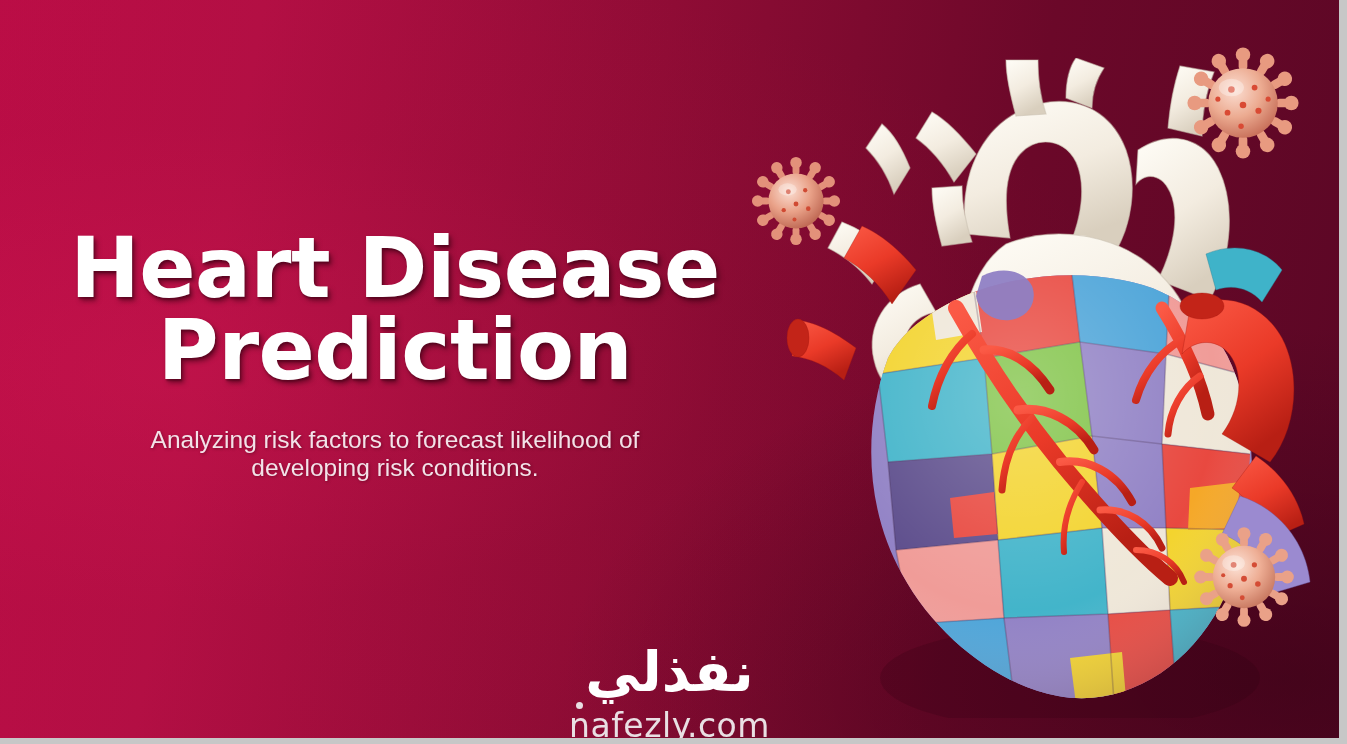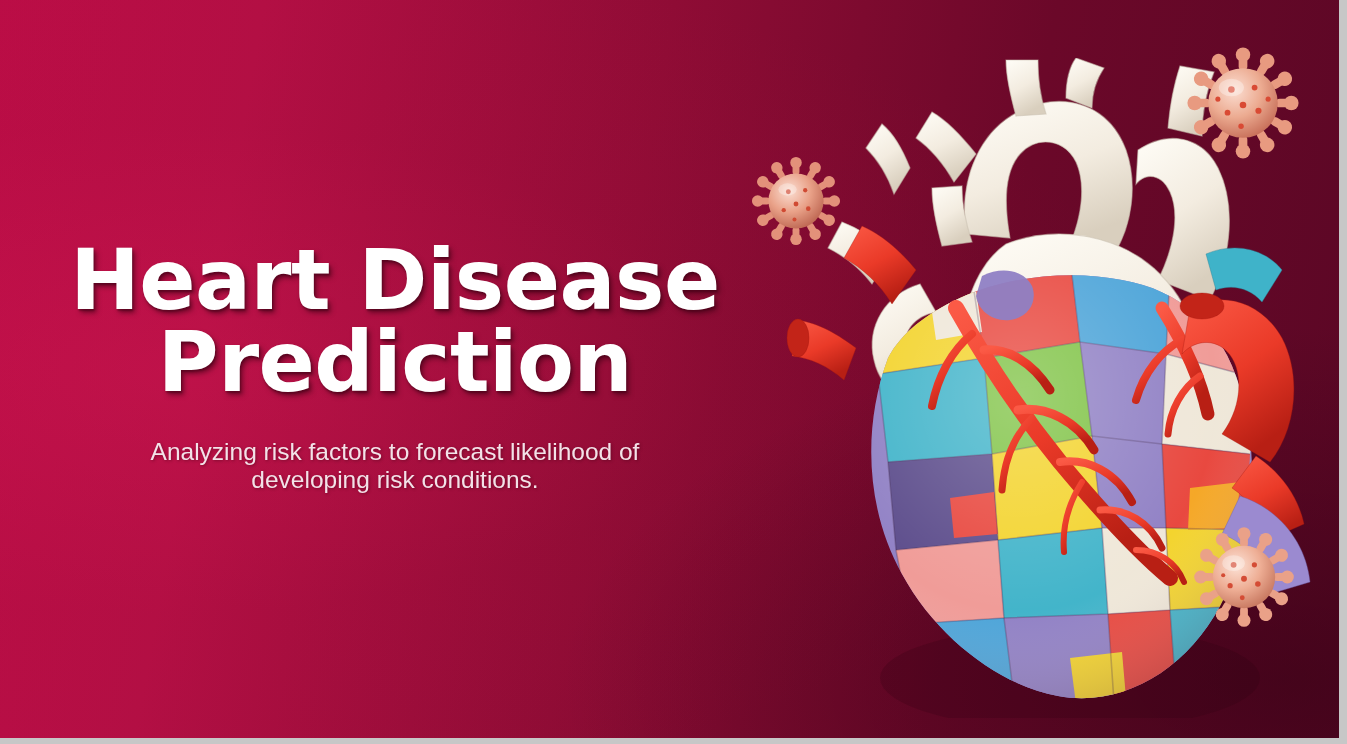--- a/index.html
+++ b/index.html
@@ -48,21 +48,21 @@
     z-index: 6;
   }
   #title {
     font-family: "DejaVu Sans", sans-serif;
     font-weight: bold;
     font-size: 83px;
     line-height: 0.99;
     letter-spacing: -0.5px;
     color: #ffffff;
     text-shadow: 3px 4px 5px rgba(60,0,20,0.55), 1px 2px 2px rgba(60,0,20,0.45);
-    margin: 12px;
+    margin: 0;
     padding: 0 28px;
     white-space: pre-line;
   }
   #subtitle {
     font-family: "Liberation Sans", sans-serif;
     font-weight: normal;
     font-size: 24.5px;
     line-height: 1.14;
     color: #f3e2e8;
     margin: 34px 0 0 0;
@@ -511,17 +511,24 @@
       <ellipse cx="48" cy="44" rx="13" ry="9" fill="#ffffff" opacity="0.32"></ellipse>
     </svg>
   </div>
 
   <div id="textblock">
     <h1 id="title">Heart Disease
 Prediction</h1>
     <p id="subtitle">Analyzing risk factors to forecast likelihood of developing risk conditions.</p>
   </div>
 
+  <div id="watermark">
+    <span id="wm-ar">نفذلي</span>
+    <span id="wm-domain">
+      <span id="wm-dot"></span>
+      <span>nafezly.com</span>
+    </span>
+  </div>
 
 </div>
 
 <div id="edge-right"></div>
 <div id="edge-bottom"></div>
 
 </body></html>

